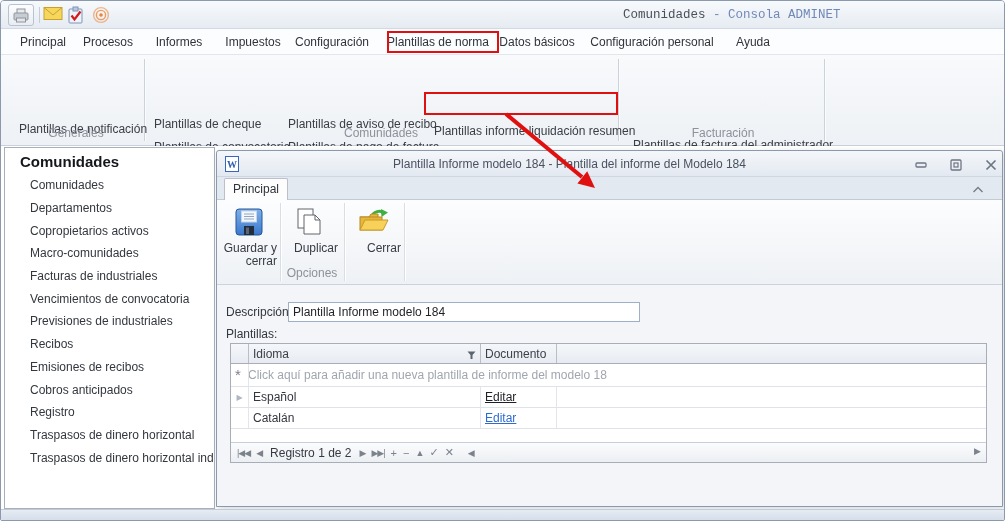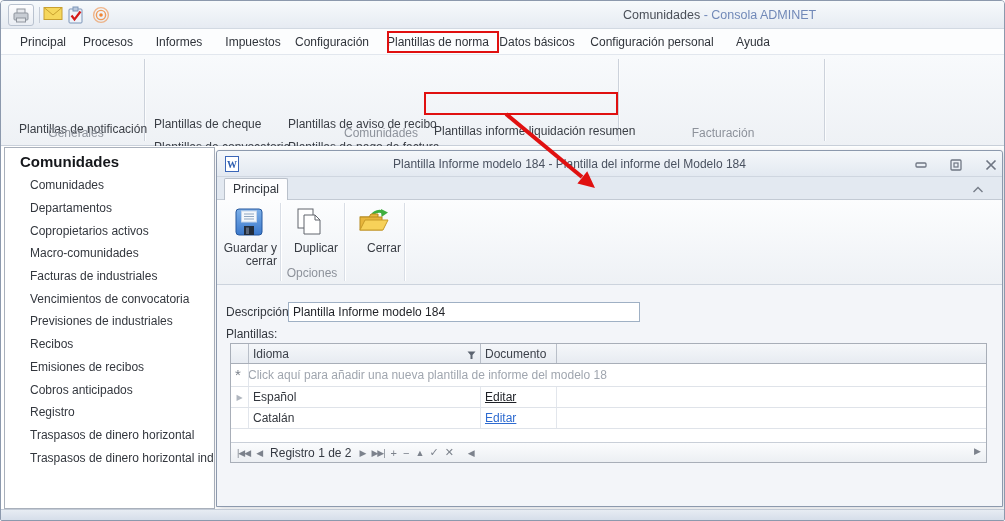--- a/index.html
+++ b/index.html
@@ -5,21 +5,21 @@
   * { margin:0; padding:0; box-sizing:border-box; }
   body { font-family:"Liberation Sans", sans-serif; background:#ffffff; }
   .window{
     position:relative; width:1005px; height:521px; overflow:hidden;
     border:1px solid #8c99ad; border-radius:4px 4px 2px 2px;
     background:#ffffff; box-shadow: inset 0 0 0 2px #eef2f8;
     font-size:12px; color:#33373e;
   }
   
   .topbar{ position:absolute; left:0; top:0; right:0; height:28px;
-    background:linear-gradient(#f7fafc,#e6ebf2); border-bottom:1px solid #d2d9e2;}
+    background:linear-gradient(#f7fafc,#e6ebf2); border-bottom:1px solid #d2d9e2;font-family:Liberation Mono, monospace;}
   .qat-btn{ position:absolute; left:7px; top:3px; width:26px; height:22px;
     border:1px solid #b9c2cf; border-radius:3px; background:linear-gradient(#fdfdfe,#e9edf3);
     display:flex; align-items:center; justify-content:center;}
   .qat-sep{ position:absolute; left:38px; top:6px; width:1px; height:16px; background:#c6cdd8;}
   .qat-ico{ position:absolute; top:5px; display:flex; align-items:center; justify-content:center;}
   .title-text{ position:absolute; left:622px; top:7px; white-space:nowrap; color:#4a4f58; font-size:12.5px;}
   .title-suffix{ color:#7189b8; }
   
   .menubar{ position:absolute; left:0; top:28px; right:0; height:25px; background:#fcfdfe;}
   .menu-tab{ position:absolute; top:6px; transform:translateX(-50%); white-space:nowrap; color:#30343b; cursor:default;}
@@ -166,20 +166,21 @@
     <span class="ribbon-item" style="left:149px;top:60px">Plantillas de cheque</span>
     <span class="ribbon-item" style="left:149px;top:83px">Plantillas de convocatoria</span>
     <span class="ribbon-item" style="left:149px;top:105px">Plantillas de acta</span>
     <span class="ribbon-item" style="left:283px;top:60px">Plantillas de aviso de recibo</span>
     <span class="ribbon-item" style="left:283px;top:83px">Plantillas de pago de factura</span>
     <span class="ribbon-item" style="left:283px;top:105px">Plantilla de norma 57</span>
     <span class="ribbon-item" style="left:429px;top:67px">Plantillas informe liquidación resumen</span>
     <span class="ribbon-item" style="left:429px;top:94px">Plantilla del informe del Modelo 184</span>
     <span class="group-label" style="left:380px">Comunidades</span>
 
+    <span class="ribbon-item" style="left:628px;top:81px">Plantillas de factura del administrador</span>
     <span class="group-label" style="left:722px">Facturación</span>
   </div>
 
   <div class="red-box" style="left:386px;top:30px;width:112px;height:22px"></div>
   <div class="red-box" style="left:423px;top:91px;width:194px;height:23px"></div>
   <svg class="anno-arrow" viewBox="0 0 1005 521">
     <line x1="505" y1="113" x2="581" y2="176" stroke="#e01010" stroke-width="4"></line>
     <polygon points="594,187 576.4,182.5 586.2,170.2" fill="#e01010"></polygon>
   </svg>
 

